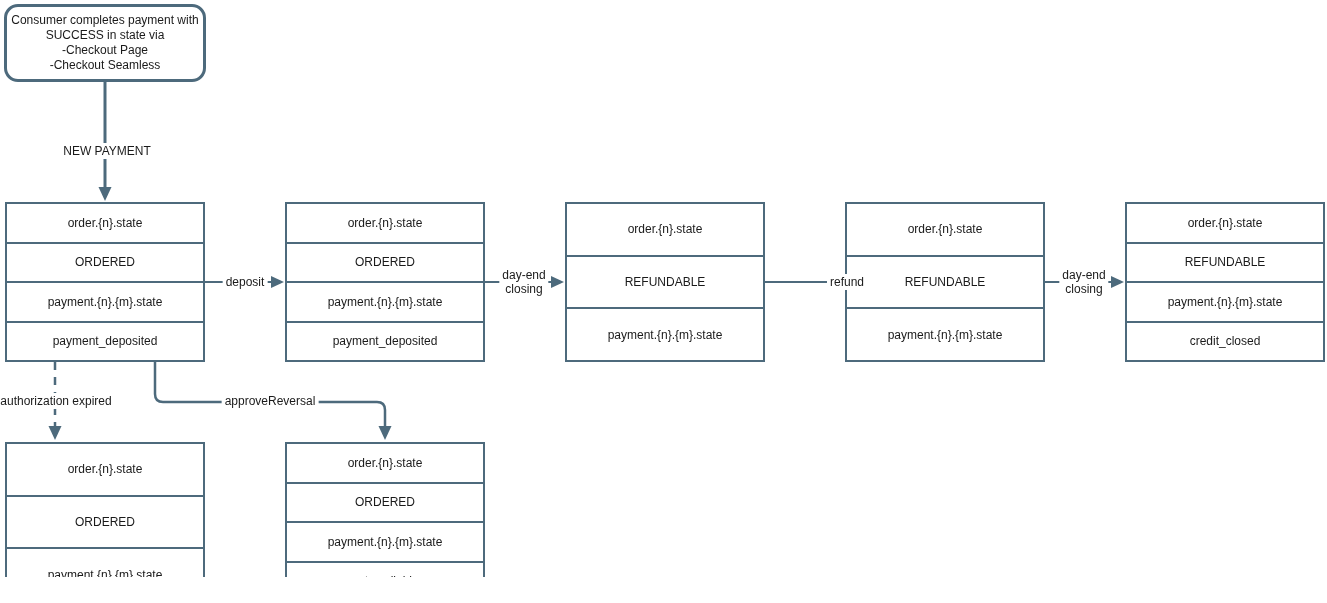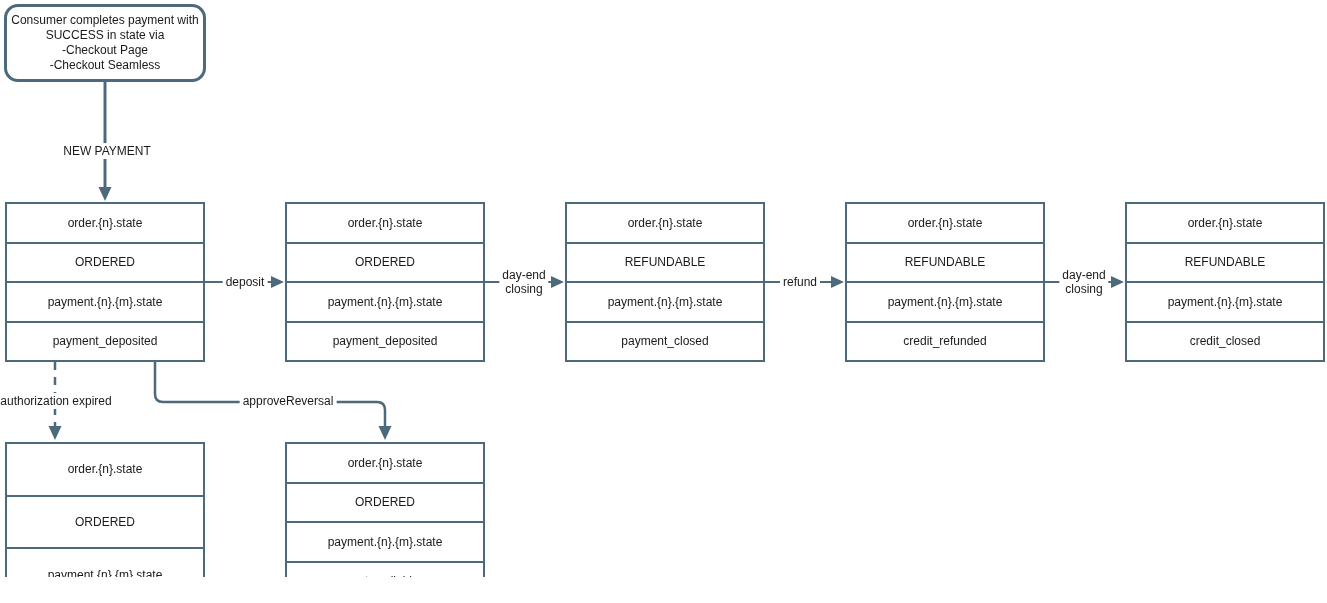--- a/index.html
+++ b/index.html
@@ -124,28 +124,26 @@
     <div class="cell">order.{n}.state</div>
     <div class="cell">ORDERED</div>
     <div class="cell">payment.{n}.{m}.state</div>
     <div class="cell">payment_deposited</div>
   </div>
 
   <div class="node" style="left:565px; top:202px;">
     <div class="cell">order.{n}.state</div>
     <div class="cell">REFUNDABLE</div>
     <div class="cell">payment.{n}.{m}.state</div>
-    <div class="cell">payment_closed</div>
   </div>
 
   <div class="node" style="left:845px; top:202px;">
     <div class="cell">order.{n}.state</div>
     <div class="cell">REFUNDABLE</div>
     <div class="cell">payment.{n}.{m}.state</div>
-    <div class="cell">credit_refunded</div>
   </div>
 
   <div class="node" style="left:1125px; top:202px;">
     <div class="cell">order.{n}.state</div>
     <div class="cell">REFUNDABLE</div>
     <div class="cell">payment.{n}.{m}.state</div>
     <div class="cell">credit_closed</div>
   </div>
 
   <div class="node" style="left:5px; top:442px;">
@@ -163,24 +161,24 @@
 
   <div class="edge-label" style="left:107px; top:151px;">NEW PAYMENT</div>
 
   <div class="edge-label" style="left:245px; top:282px;">deposit</div>
 
   <div class="edge-label" style="left:524px; top:282px;">
     <div>day-end</div>
     <div>closing</div>
   </div>
 
-  <div class="edge-label" style="left:800px; top:282px;">refund</div>
+  <div class="edge-label" style="left:847px; top:282px;">refund</div>
 
   <div class="edge-label" style="left:1084px; top:282px;">
     <div>day-end</div>
     <div>closing</div>
   </div>
 
   <div class="edge-label" style="left:56px; top:401px;">authorization expired</div>
 
-  <div class="edge-label" style="left:288px; top:401px;text-align:right;">approveReversal</div>
+  <div class="edge-label" style="left:270px; top:401px;text-align:right;">approveReversal</div>
 
 </div>
 
 </body></html>

